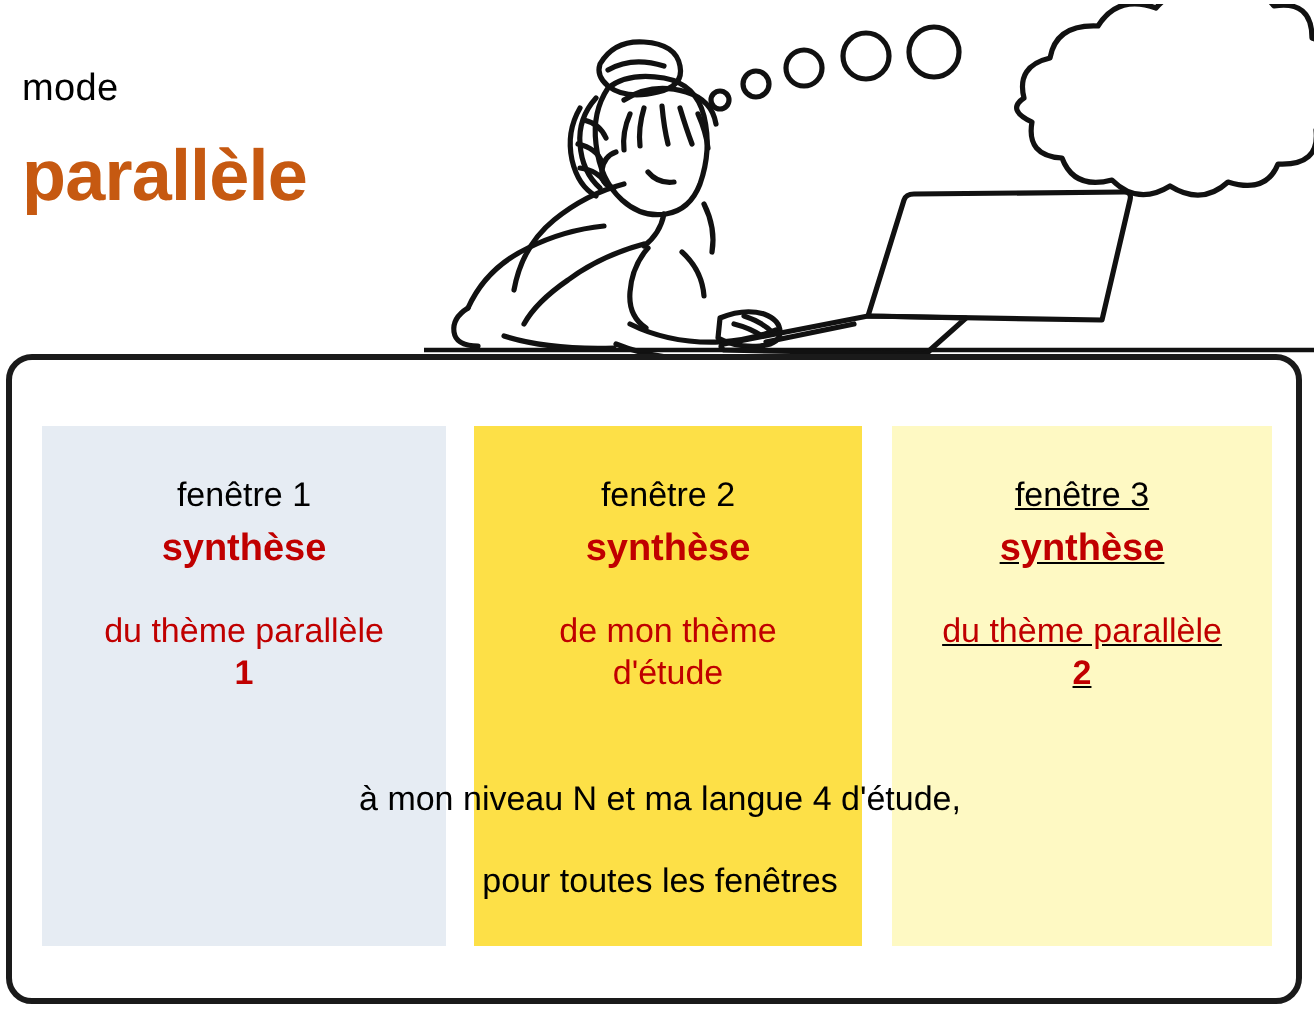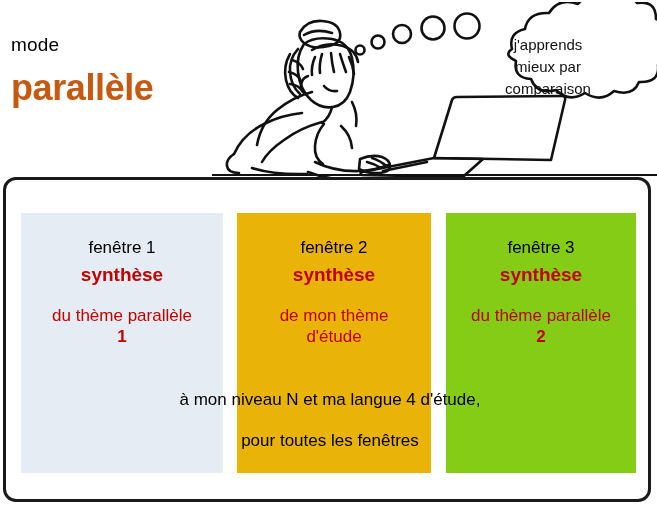--- a/index.html
+++ b/index.html
@@ -59,22 +59,22 @@
 
   
   .column {
     position: absolute;
     top: 33px;
     height: 260px;
     box-sizing: border-box;
     text-align: center;
   }
   #column-1 { left: 15px;  width: 202px; background: #e6ecf3; }
-  #column-2 { left: 231px; width: 194px; background: #eab308; }
-  #column-3 { left: 440px; width: 190px; background: #84cc16; }
+  #column-2 { left: 231px; width: 194px; background: #fde047; }
+  #column-3 { left: 440px; width: 190px; background: #fef9c3; text-decoration: underline; }
 
   .col-window-label {
     margin-top: 26px;
     font-size: 17px;
     color: #000000;
     line-height: 1.1;
   }
   .col-synthese {
     margin-top: 7px;
     font-size: 19px;
@@ -186,26 +186,20 @@
                  q-6 15 -25 9
                  q-13 12 -29 2
                  q-16 10 -29 -3
                  q-19 5 -25 -11
                  q-18 -1 -15 -18
                  q-13 -6 -4 -12 z"></path>
       </g>
     </svg>
   </div>
 
-  <div style="position:absolute; left:462px; top:34px; width:172px; text-align:center;
-              font-size:15px; line-height:1.45; color:#111;">
-    <div>j'apprends</div>
-    <div>mieux par</div>
-    <div>comparaison</div>
-  </div>
 
 </div>
 
 <div id="panel">
 
   <div class="column" id="column-1">
     <div class="col-window-label">fenêtre 1</div>
     <div class="col-synthese">synthèse</div>
     <div class="col-detail">
       <span>du thème parallèle</span>

